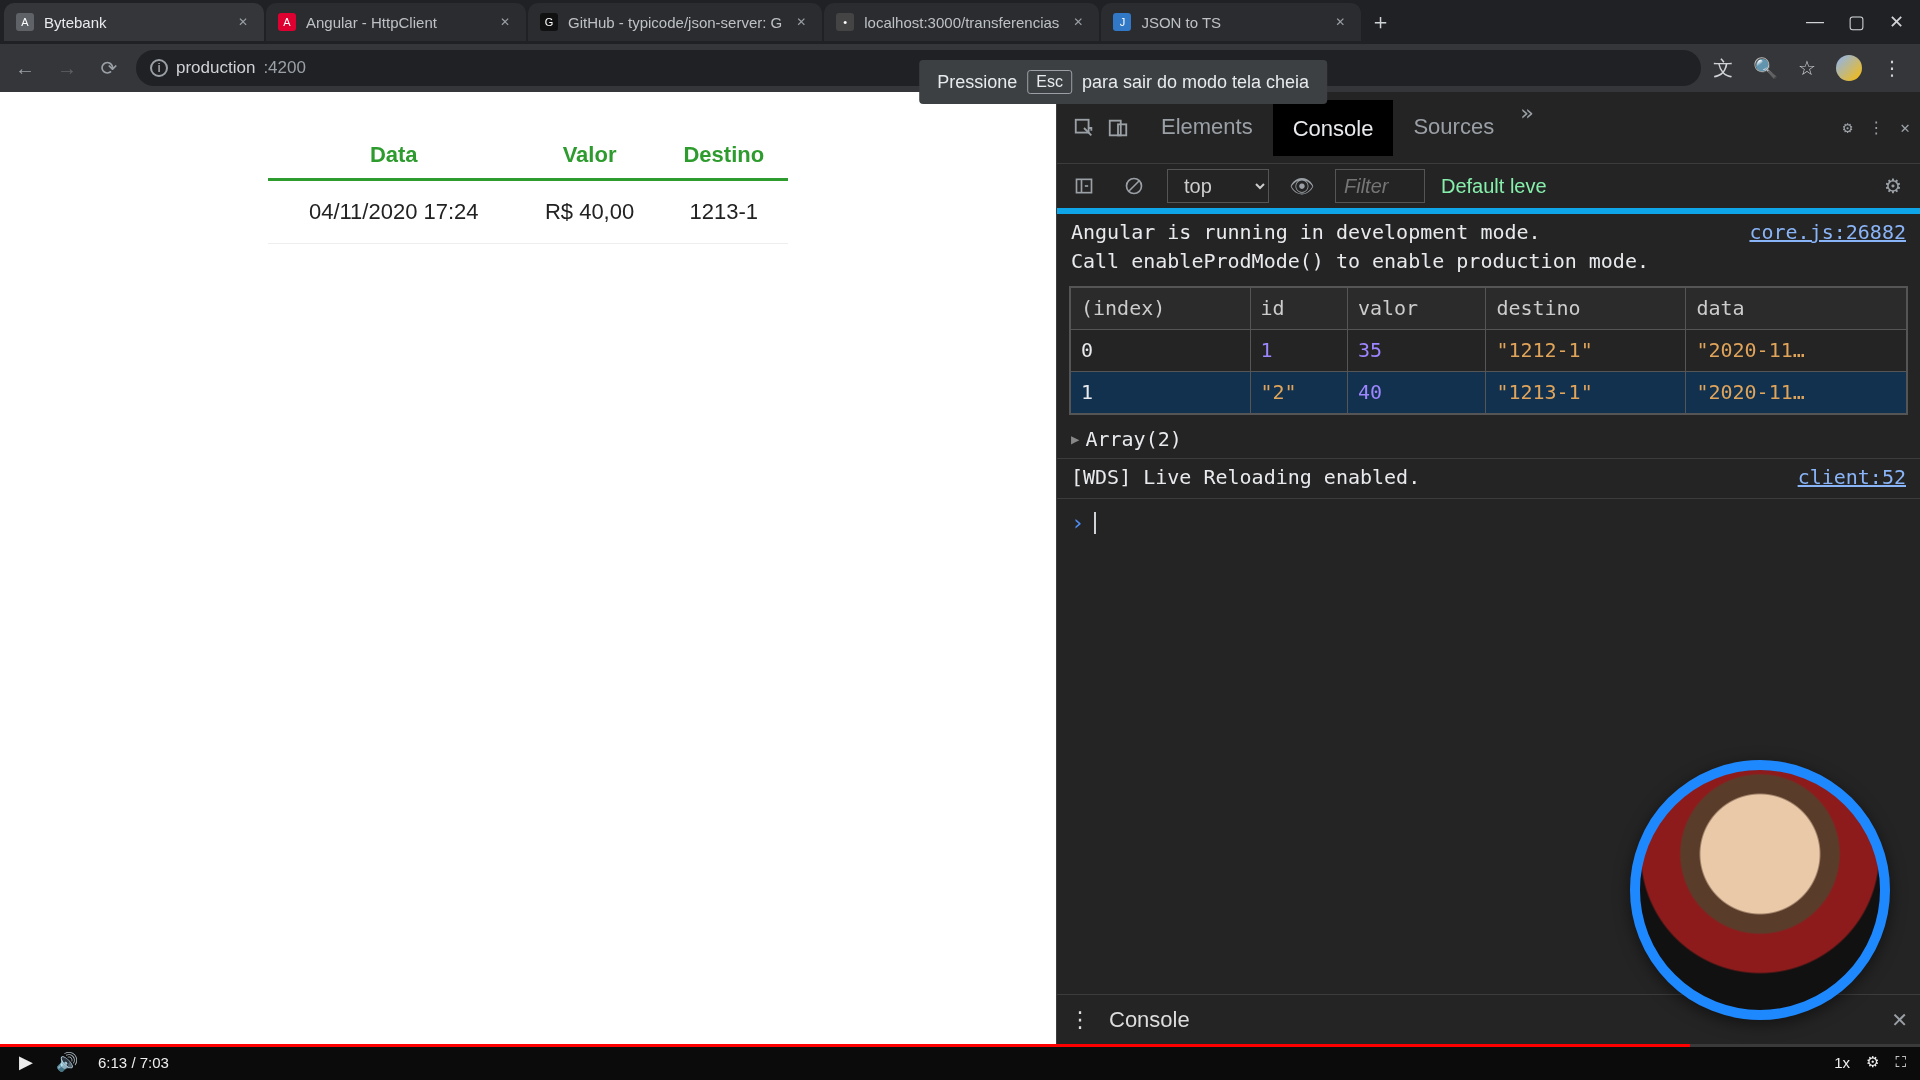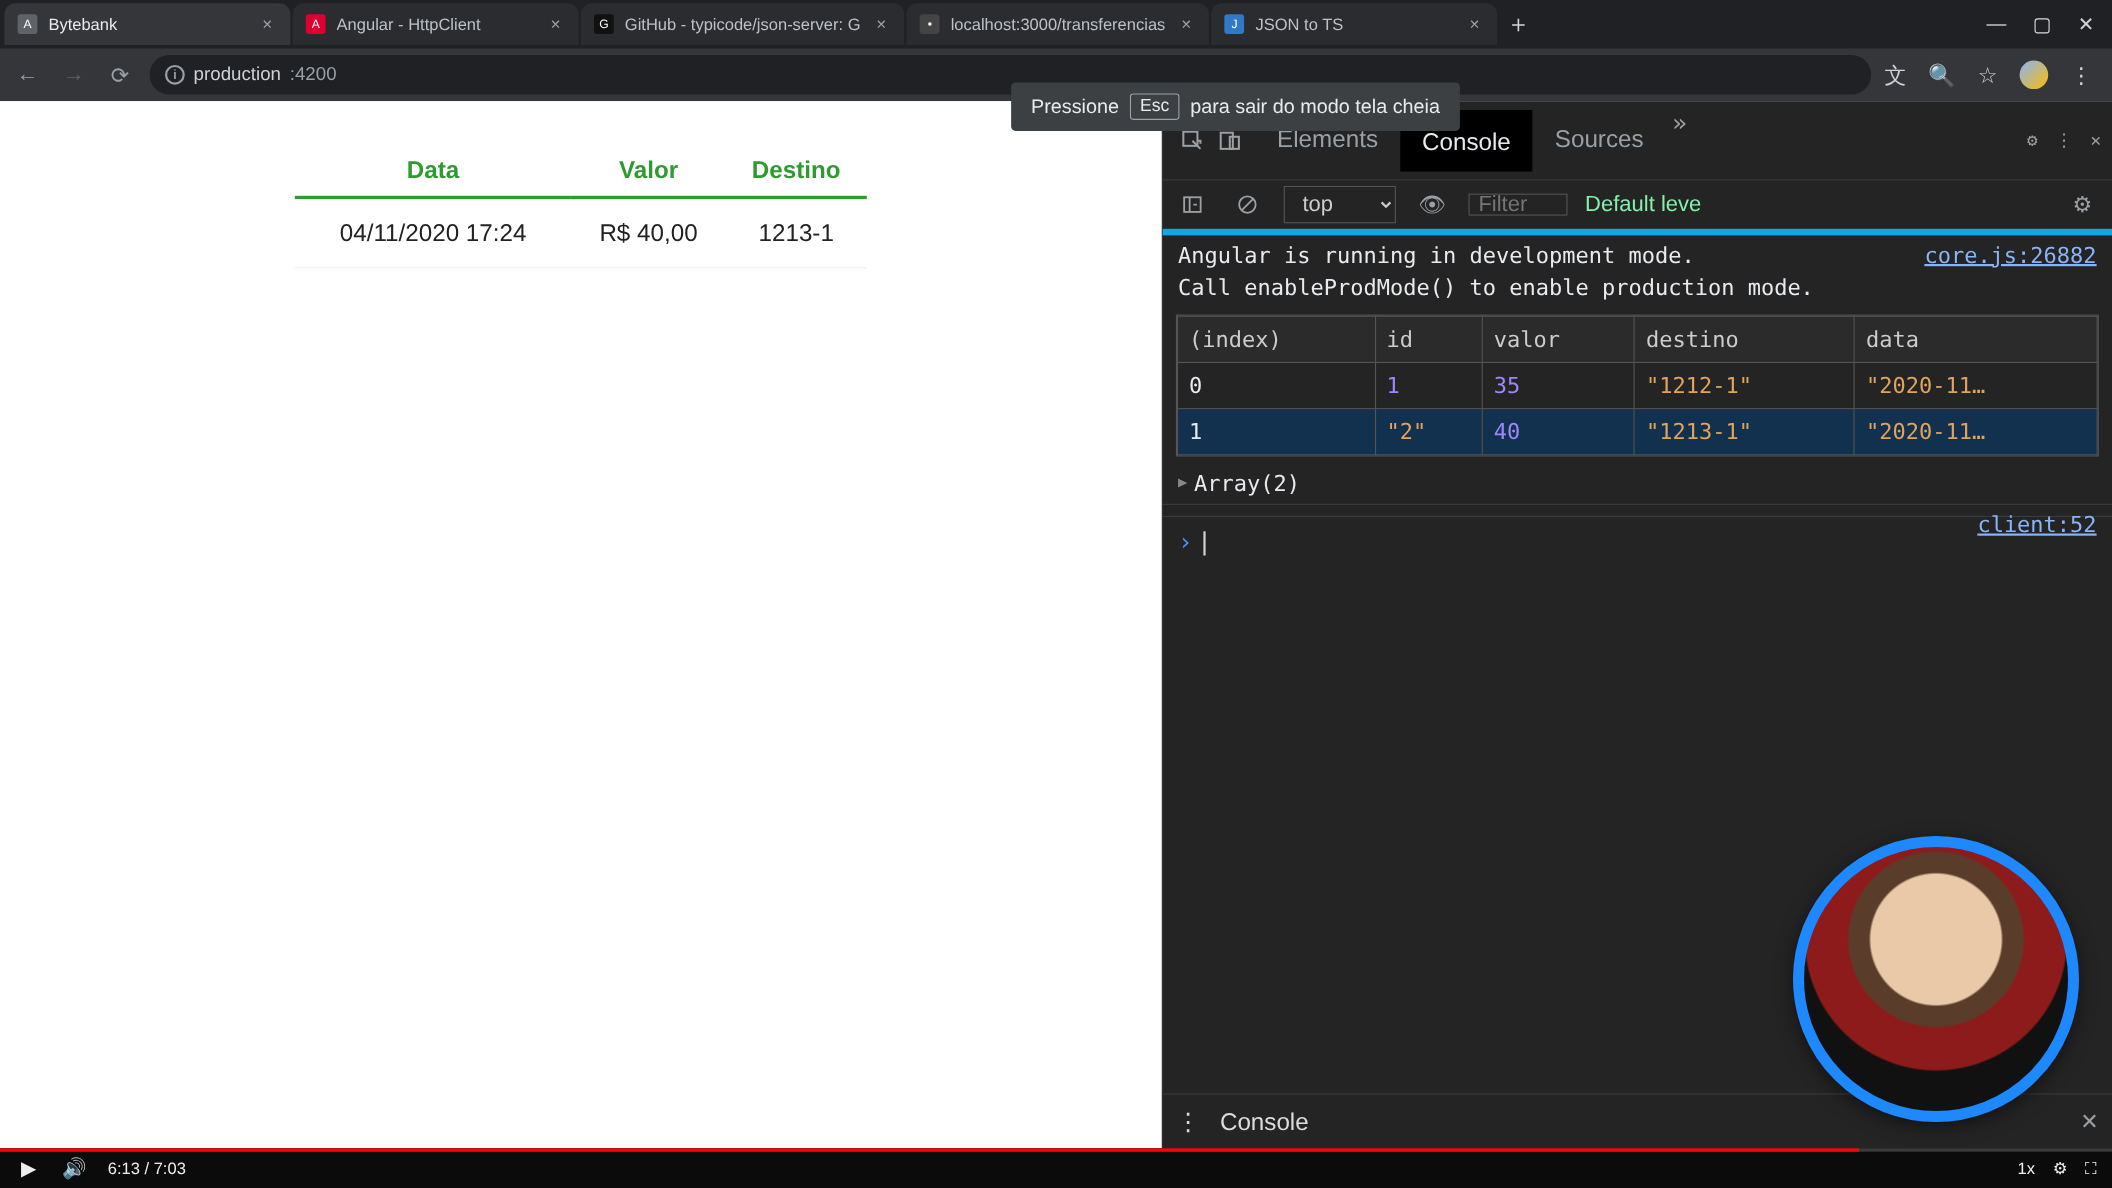--- a/index.html
+++ b/index.html
@@ -38,21 +38,21 @@
   .urlfield {
     flex:1; height:36px; background:#202124; border-radius:18px; display:flex; align-items:center; padding:0 14px; color:#cfd2d6; font-size:17px; gap:8px;
   }
   .urlfield .proto { color:#9aa0a6; }
   .addr-right { display:flex; gap:20px; align-items:center; color:#cfd2d6; padding-right:8px;}
   .addr-right .avatar { width:26px; height:26px; border-radius:50%; background:linear-gradient(135deg,#8ab4f8,#fbbc04); }
   .addr-right span { font-size:20px; }
 
   
   .fs-hint {
-    position:absolute; top:75px; left:50%; transform:translateX(-10%);
+    position:absolute; top:60px; left:50%; transform:translateX(-10%);
     background:#3c4043; color:#e8eaed; font-size:18px;
     padding:10px 18px; border-radius:4px; display:flex; align-items:center; gap:10px;
     z-index:100;
   }
   .esc-key { border:1px solid #9aa0a6; padding:2px 8px; border-radius:3px; font-size:16px; }
 
   
   .client { flex:1; display:flex; background:#fff; }
   .page { width:1056px; background:#fff; position:relative; }
   .devtools { flex:1; background:#242424; color:#e8eaed; display:flex; flex-direction:column; font-family:Menlo, Consolas, monospace; border-left:1px solid #3c3c3c; }
@@ -85,21 +85,21 @@
   .dt-tab { padding:14px 20px; font-size:22px; color:#9aa0a6; font-family:Arial; }
   .dt-tab.active { color:#e8eaed; background:#000; border-bottom:0; border-top:2px solid transparent;}
   .dt-more { margin-left:6px; font-size:22px; color:#9aa0a6;}
   .dt-right { margin-left:auto; display:flex; gap:16px; align-items:center; color:#9aa0a6;}
 
   .dt-toolbar {
     display:flex; align-items:center; height:50px; border-bottom:6px solid #0ea5e9;
     padding:0 10px; gap:16px; font-family:Arial;
   }
   .dt-select { background:#242424; border:1px solid #555; color:#ccc; height:34px; padding:0 40px 0 12px; font-size:20px;}
-  .dt-filter { width:90px; height:20px; border:1px solid #555; background:#242424; color:#ccc; font-size:20px; padding:0 8px;}
+  .dt-filter { width:90px; height:34px; border:1px solid #555; background:#242424; color:#ccc; font-size:20px; padding:0 8px;font-style:italic;}
   .dt-level { color:#86efac; font-size:20px; white-space:nowrap; overflow:hidden;}
 
   .dt-body { flex:1; overflow:hidden; font-size:20px; line-height:1.45; }
   .log { padding:4px 14px; }
   .log .src { float:right; color:#8ab4f8; text-decoration:underline; }
   .log.border { border-bottom:1px solid #3c3c3c; padding-bottom:6px; margin-bottom:2px;}
 
   .console-table { margin:6px 12px; border:1px solid #555; }
   .console-table table { width:100%; border-collapse:collapse; font-size:20px; }
   .console-table th, .console-table td { border:1px solid #555; padding:6px 10px; text-align:left; font-weight:normal;}
@@ -314,20 +314,21 @@
           </table>
         </div>
 
         <div class="array-line">
           <span class="tri">▶</span>
           <span>Array(2)</span>
         </div>
 
         <div class="log border">
           <span class="src">client:52</span>
+          <span>[WDS] Live Reloading enabled.</span>
         </div>
 
         <div class="prompt-row">
           <span class="prompt">›</span>
           <span class="caret"></span>
         </div>
       </div>
 
       <div class="dt-drawer">
         <span>⋮</span>

